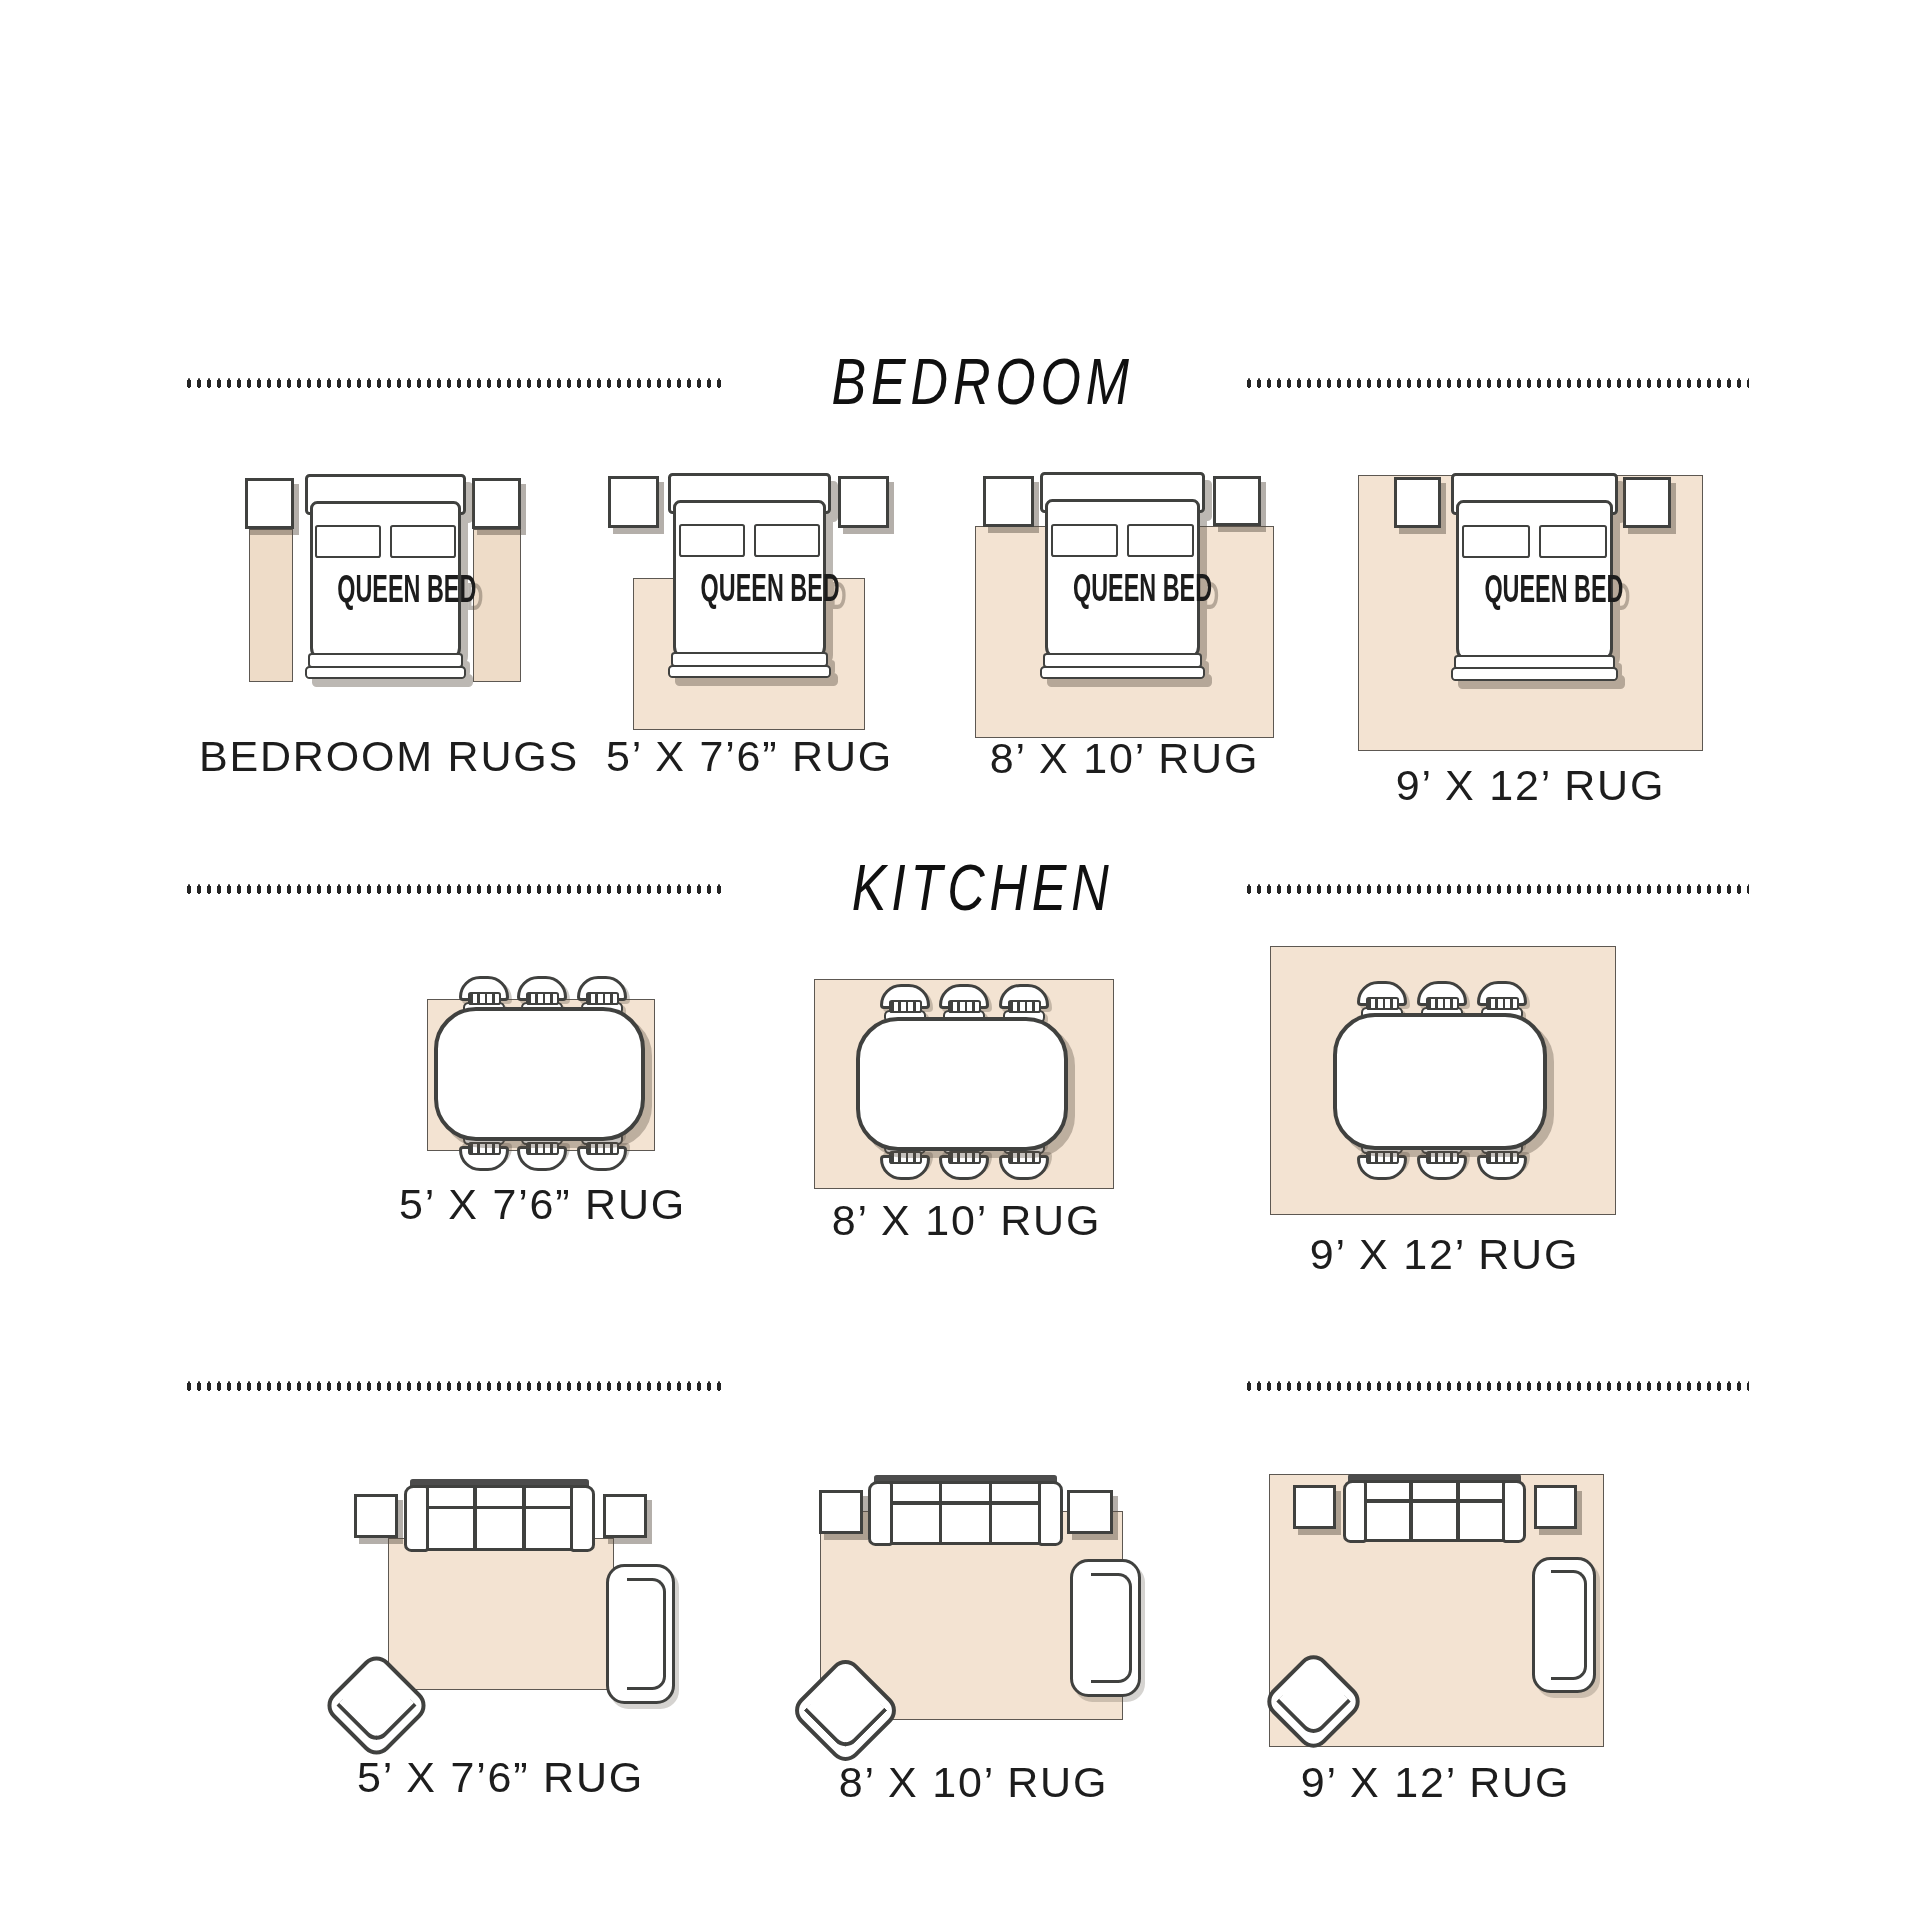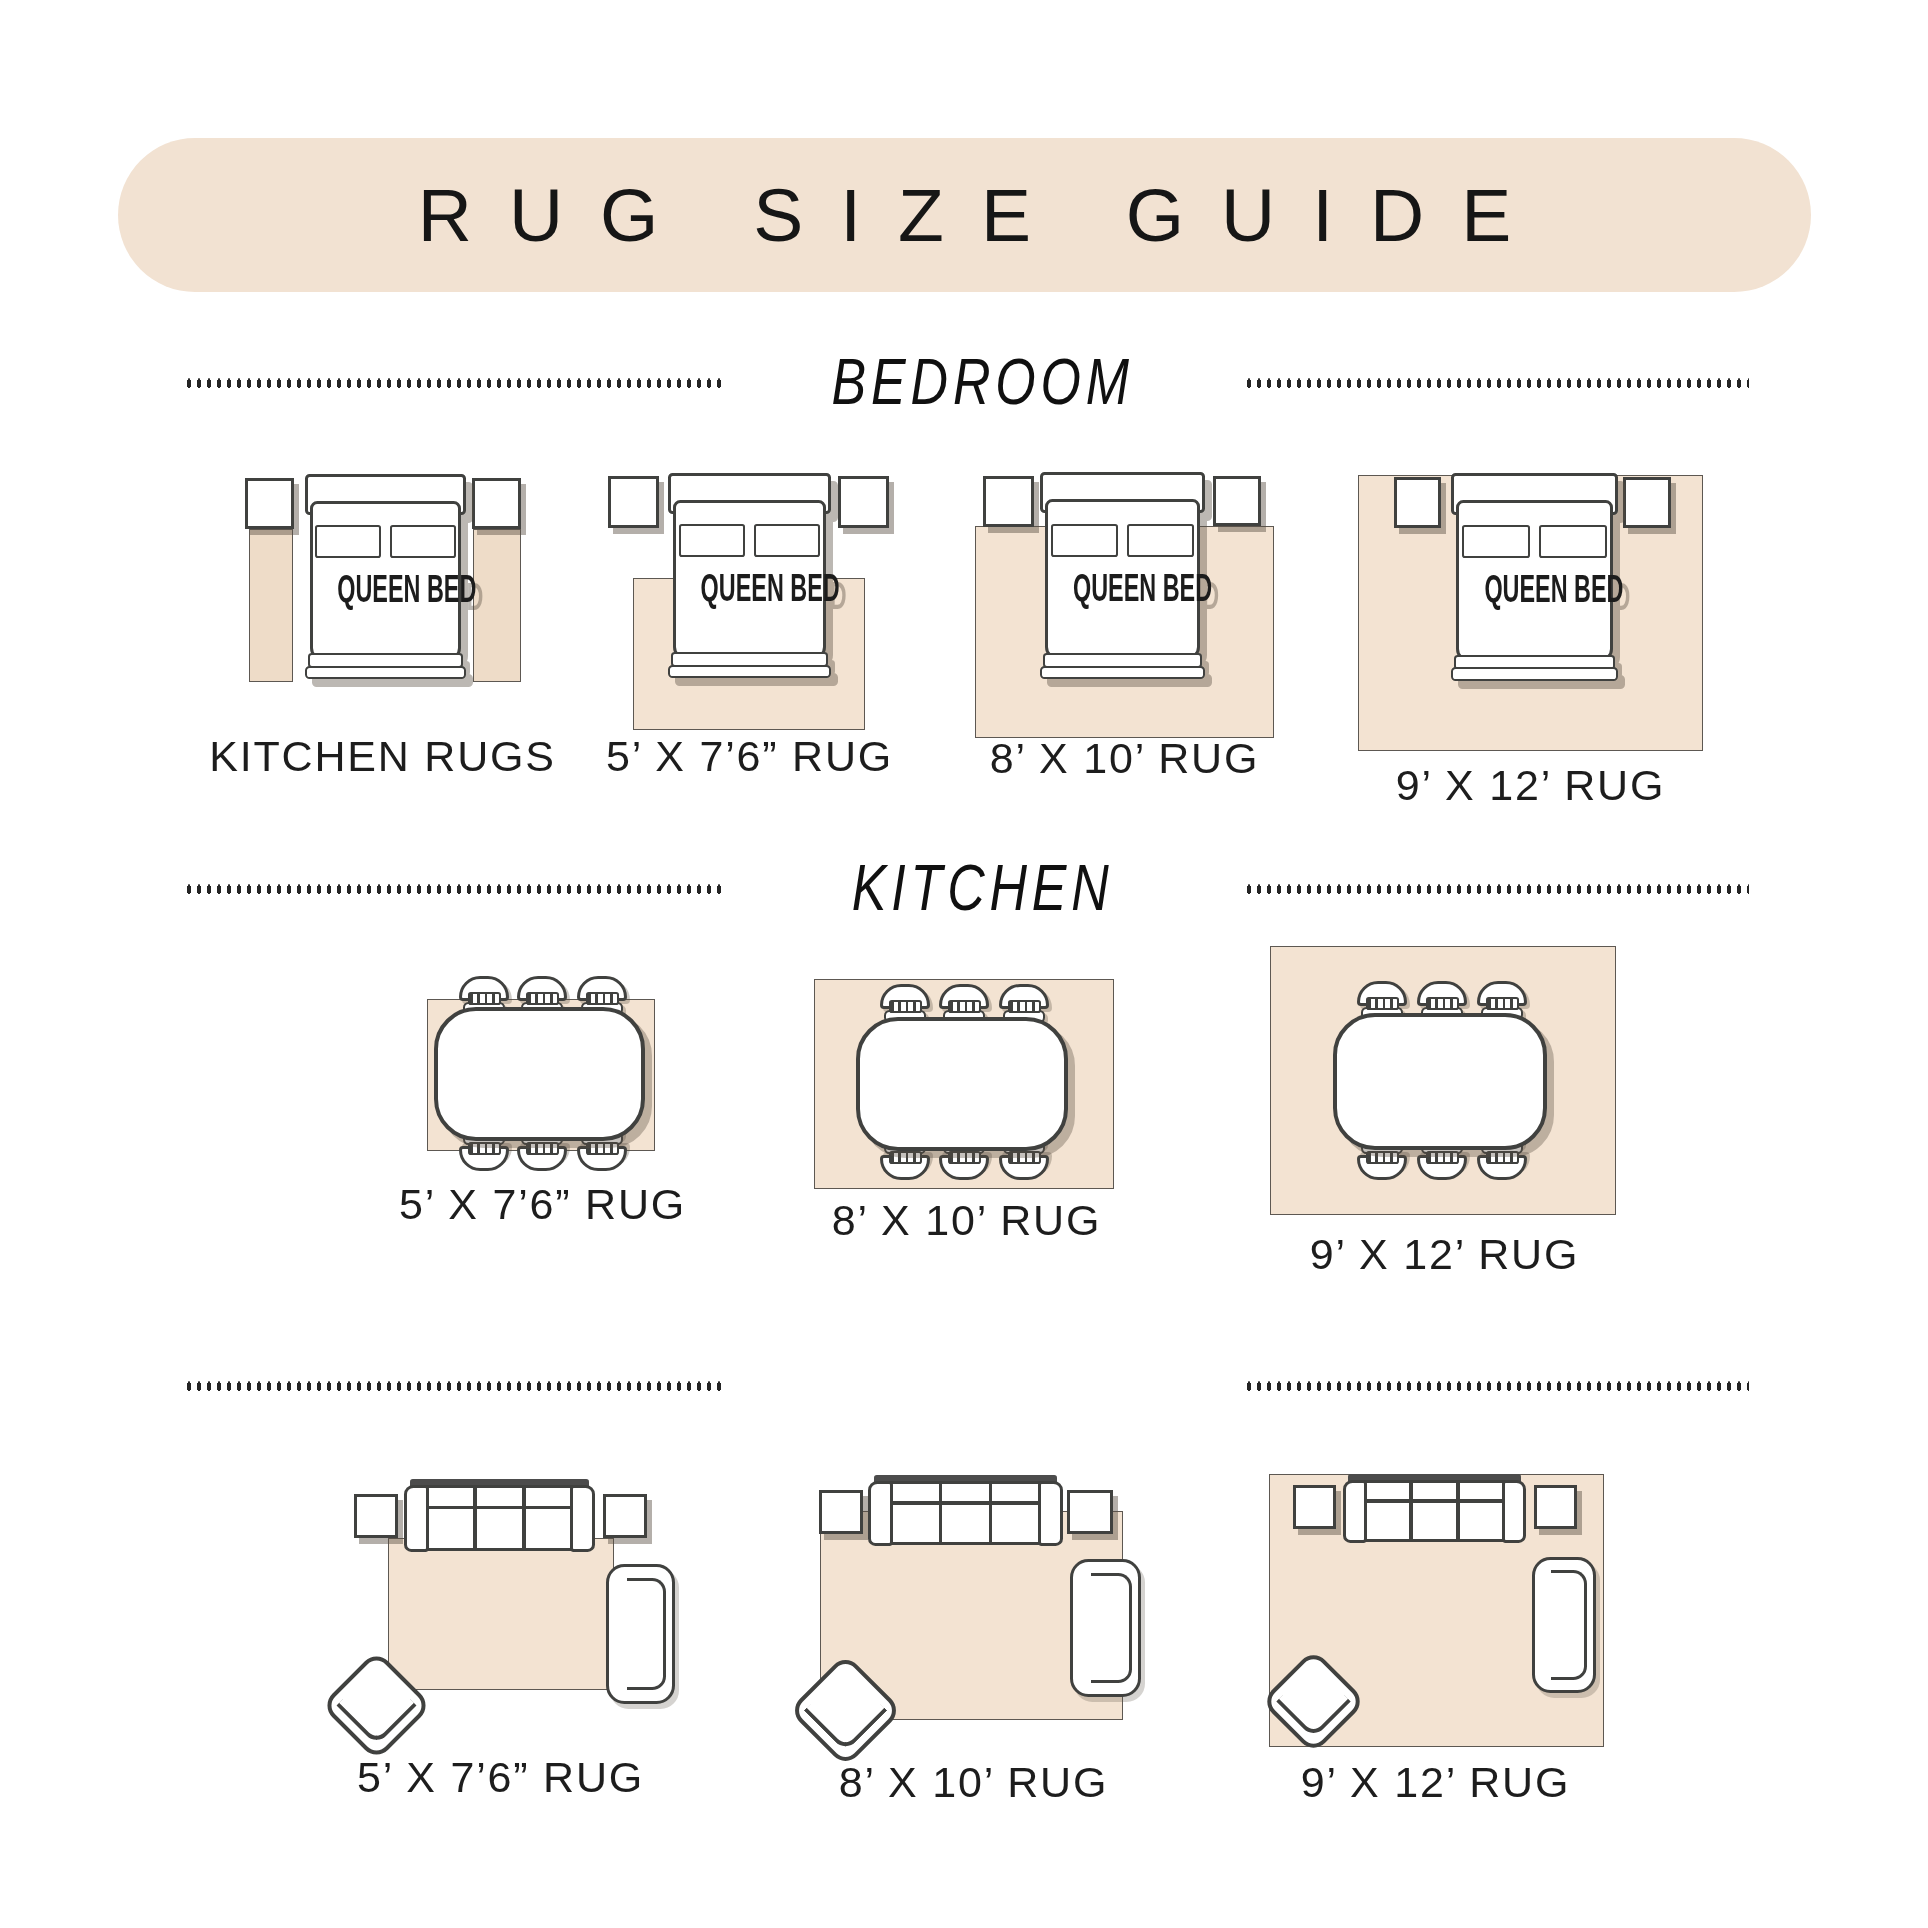--- a/index.html
+++ b/index.html
@@ -79,44 +79,41 @@
 
   
   .dlabel{position:absolute;font-size:43px;line-height:1.1;letter-spacing:1.8px;color:#1d1d1d;
           text-align:center;white-space:nowrap;}
 </style>
 </head>
 <body>
 
 <div class="canvas">
 
-  <div class="banner">
-    <span class="banner-title">RUG SIZE GUIDE</span>
-  </div>
 
   <div class="dots" style="left:184px;top:377px;width:537px"></div>
   <div class="sec-title" style="left:721px;top:350px;width:523px">
     <span>BEDROOM</span>
   </div>
   <div class="dots" style="left:1244px;top:377px;width:505px"></div>
 
   <div class="rug runner" style="left:249px;top:529px;width:44px;height:153px"></div>
   <div class="rug runner" style="left:473px;top:529px;width:48px;height:153px"></div>
   <div class="square" style="left:245px;top:478px;width:49px;height:51px"></div>
   <div class="square" style="left:472px;top:478px;width:49px;height:51px"></div>
   <div class="bed" style="left:305px;top:474px;width:161px;height:205px">
     <div class="bed-head"></div>
     <div class="bed-body"></div>
     <div class="pillow pl"></div>
     <div class="pillow pr"></div>
     <div class="bed-foot1"></div>
     <div class="bed-foot2"></div>
     <div class="bed-text">QUEEN BED</div>
   </div>
-  <div class="dlabel" style="left:199px;top:733px;width:367px">KITCHEN RUGS</div>
+  <div class="dlabel" style="left:199px;top:733px;width:367px">BEDROOM RUGS</div>
 
   <div class="rug" style="left:633px;top:578px;width:232px;height:152px"></div>
   <div class="square" style="left:608px;top:476px;width:51px;height:52px"></div>
   <div class="square" style="left:838px;top:476px;width:51px;height:52px"></div>
   <div class="bed" style="left:668px;top:473px;width:163px;height:205px">
     <div class="bed-head"></div>
     <div class="bed-body"></div>
     <div class="pillow pl"></div>
     <div class="pillow pr"></div>
     <div class="bed-foot1"></div>

